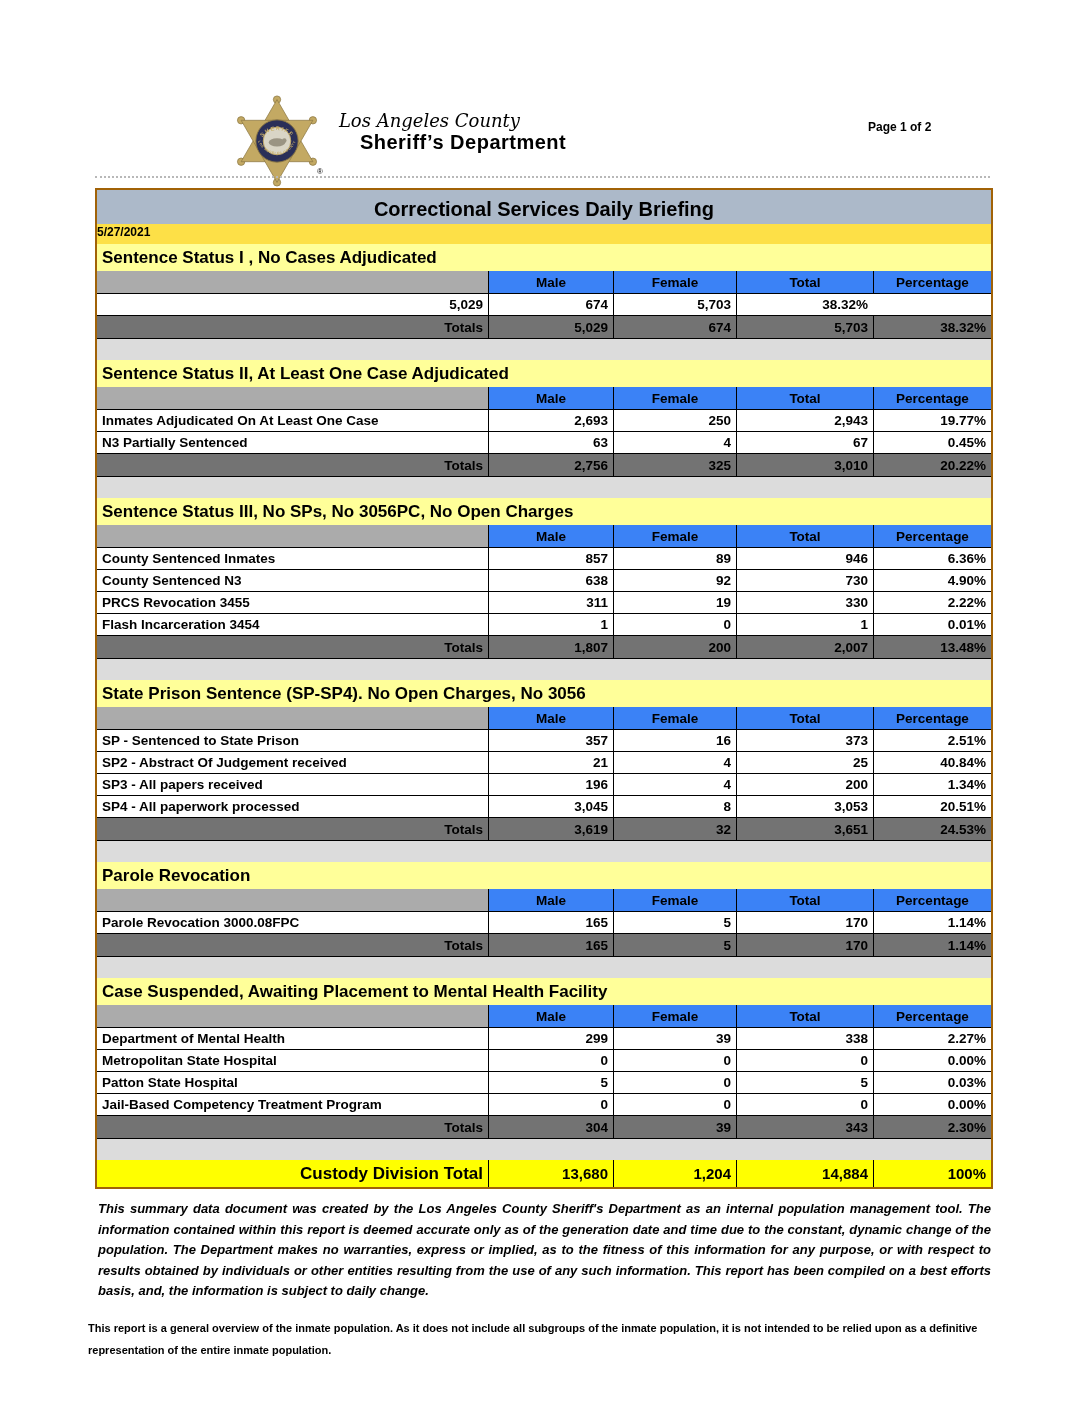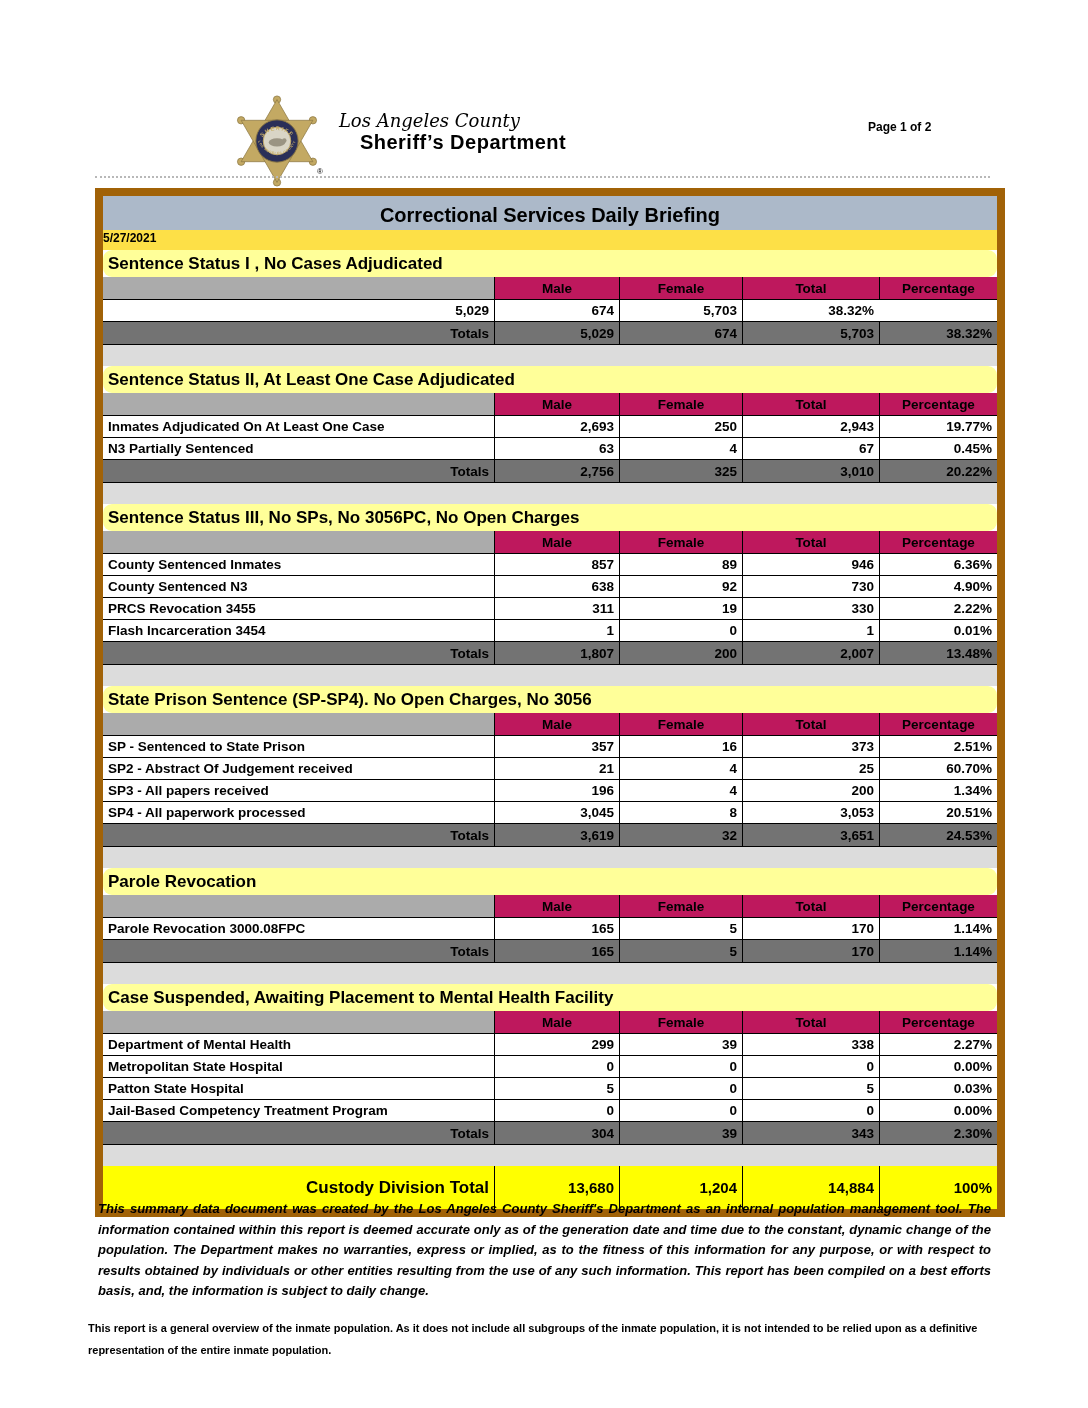--- a/index.html
+++ b/index.html
@@ -13,42 +13,42 @@
   .page-num{position:absolute;left:868px;top:120px;font-size:12px;font-weight:bold;}
   .logo-wrap{position:absolute;left:231px;top:95px;display:flex;align-items:flex-start;}
   .badge{width:92px;height:92px;}
   .reg-mark{font-size:8px;position:relative;top:72px;left:-6px;}
   .logo-text{margin-left:10px;margin-top:16px;}
   .logo-line1{font-family:"DejaVu Serif",serif;font-style:italic;font-size:18px;line-height:20px;}
   .logo-line2{font-weight:bold;font-size:20px;letter-spacing:.5px;line-height:22px;margin-left:21px;}
   .header-rule{position:absolute;left:95px;top:176px;width:895px;border-top:2px dotted #b8b8b8;}
 
   
-  .table{position:absolute;left:95px;top:188px;width:894px;border:8px solid #a16207;background:#fff;}
+  .table{position:absolute;left:95px;top:188px;width:894px;border:2px solid #a16207;background:#fff;}
   .row{display:grid;grid-template-columns:391px 125px 123px 137px 118px;border-bottom:1px solid #000;}
   .row:last-child{border-bottom:none;}
   .c{border-left:1px solid #000;padding:0 5px;box-sizing:border-box;display:flex;align-items:center;
      font-size:13.5px;font-weight:bold;overflow:hidden;white-space:nowrap;}
   .c:first-child{border-left:none;}
   .num{justify-content:flex-end;}
   .lbl{justify-content:flex-start;}
   .rlbl{justify-content:flex-end;}
 
   .title-row{display:block;background:#ACB9C9;text-align:center;font-weight:bold;font-size:20px;
      height:34px;line-height:38px;border-bottom:none;}
   .date-row{display:block;background:#fde047;font-weight:bold;font-size:12px;
      height:20px;line-height:16px;}
   .sec-header{display:block;background:#FFFF99;font-weight:bold;font-size:17px;height:27px;
-     line-height:27px;padding-left:5px;border-radius:9px;}
-  .cols .c{background:#be185d;justify-content:center;height:22px;}
+     line-height:27px;padding-left:5px;}
+  .cols .c{background:#3b82f6;justify-content:center;height:22px;}
   .cols .stub{background:#ABABAB;}
   .data .c{height:21px;background:#fff;}
   .totals .c{height:22px;background:#737373;}
   .spacer{display:block;height:21px;background:#DCDCDC;}
-  .grand .c{height:43px;background:#FFFF00;}
+  .grand .c{height:27px;background:#FFFF00;}
   .grand .rlbl{font-size:17px;}
   .grand .num{font-size:15px;}
 
   
   .disclaimer{position:absolute;left:98px;top:1186px;width:893px;font-size:13px;font-weight:bold;
      font-style:italic;line-height:1.58;text-align:justify;}
   .bottom-note{position:absolute;left:88px;top:1306px;width:920px;font-size:11px;font-weight:bold;
      line-height:2.0;}
 </style>
 </head>
@@ -207,21 +207,21 @@
           <div class="c num">357</div>
           <div class="c num">16</div>
           <div class="c num">373</div>
           <div class="c num">2.51%</div>
         </div>
         <div class="row data">
           <div class="c lbl">SP2 - Abstract Of Judgement received</div>
           <div class="c num">21</div>
           <div class="c num">4</div>
           <div class="c num">25</div>
-          <div class="c num">60.70%</div>
+          <div class="c num">40.84%</div>
         </div>
         <div class="row data">
           <div class="c lbl">SP3 - All papers received</div>
           <div class="c num">196</div>
           <div class="c num">4</div>
           <div class="c num">200</div>
           <div class="c num">1.34%</div>
         </div>
         <div class="row data">
           <div class="c lbl">SP4 - All paperwork processed</div>

